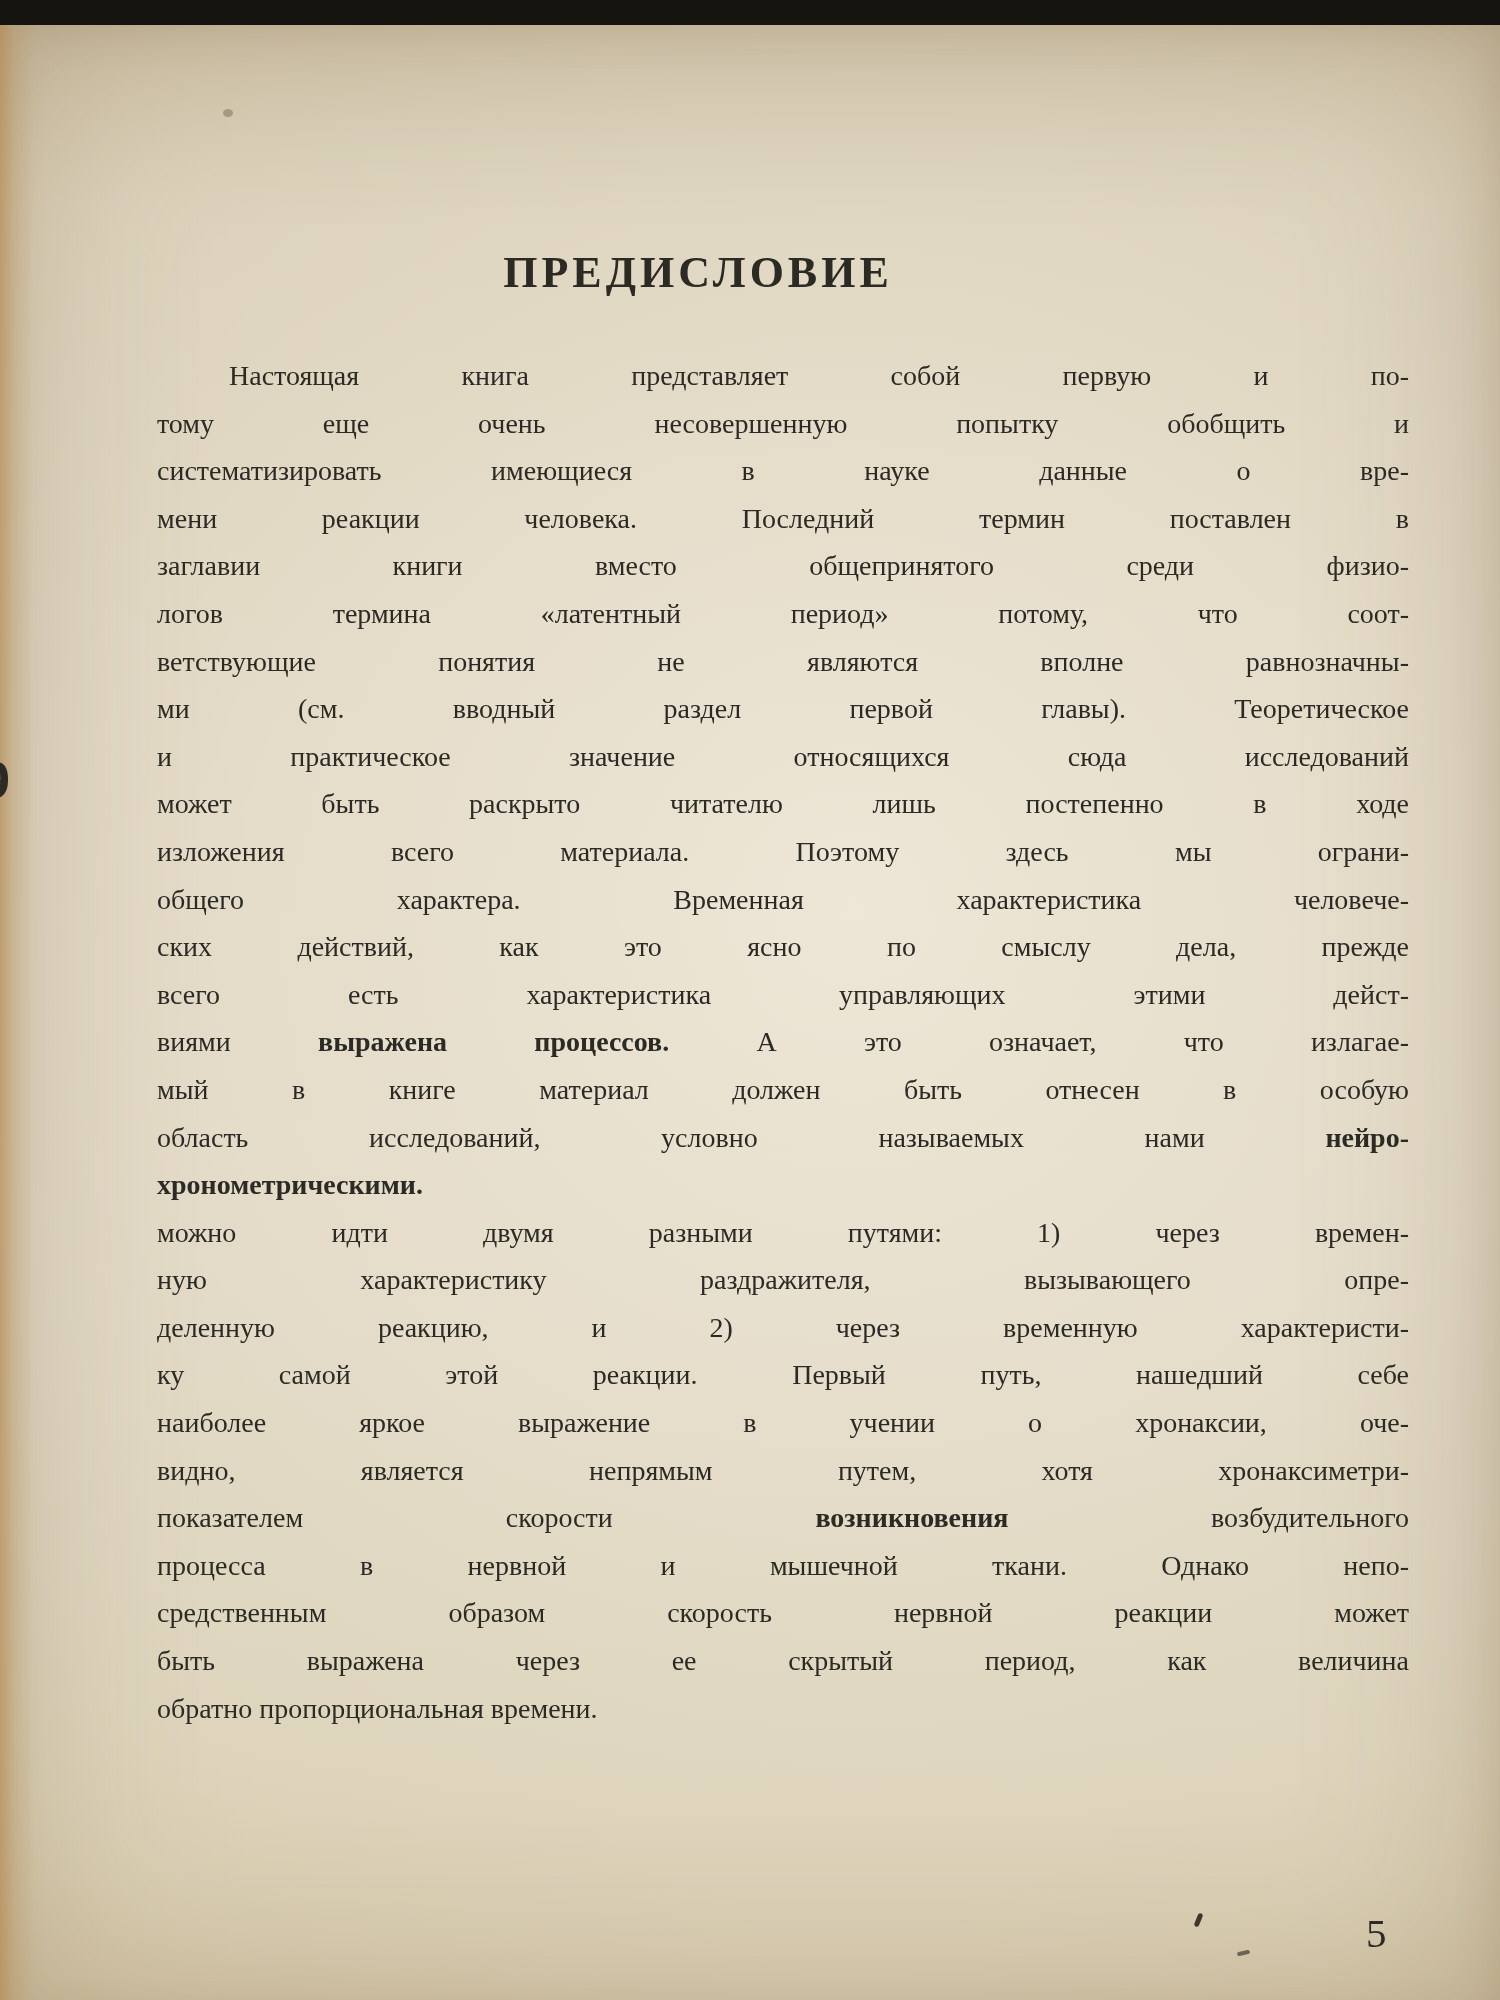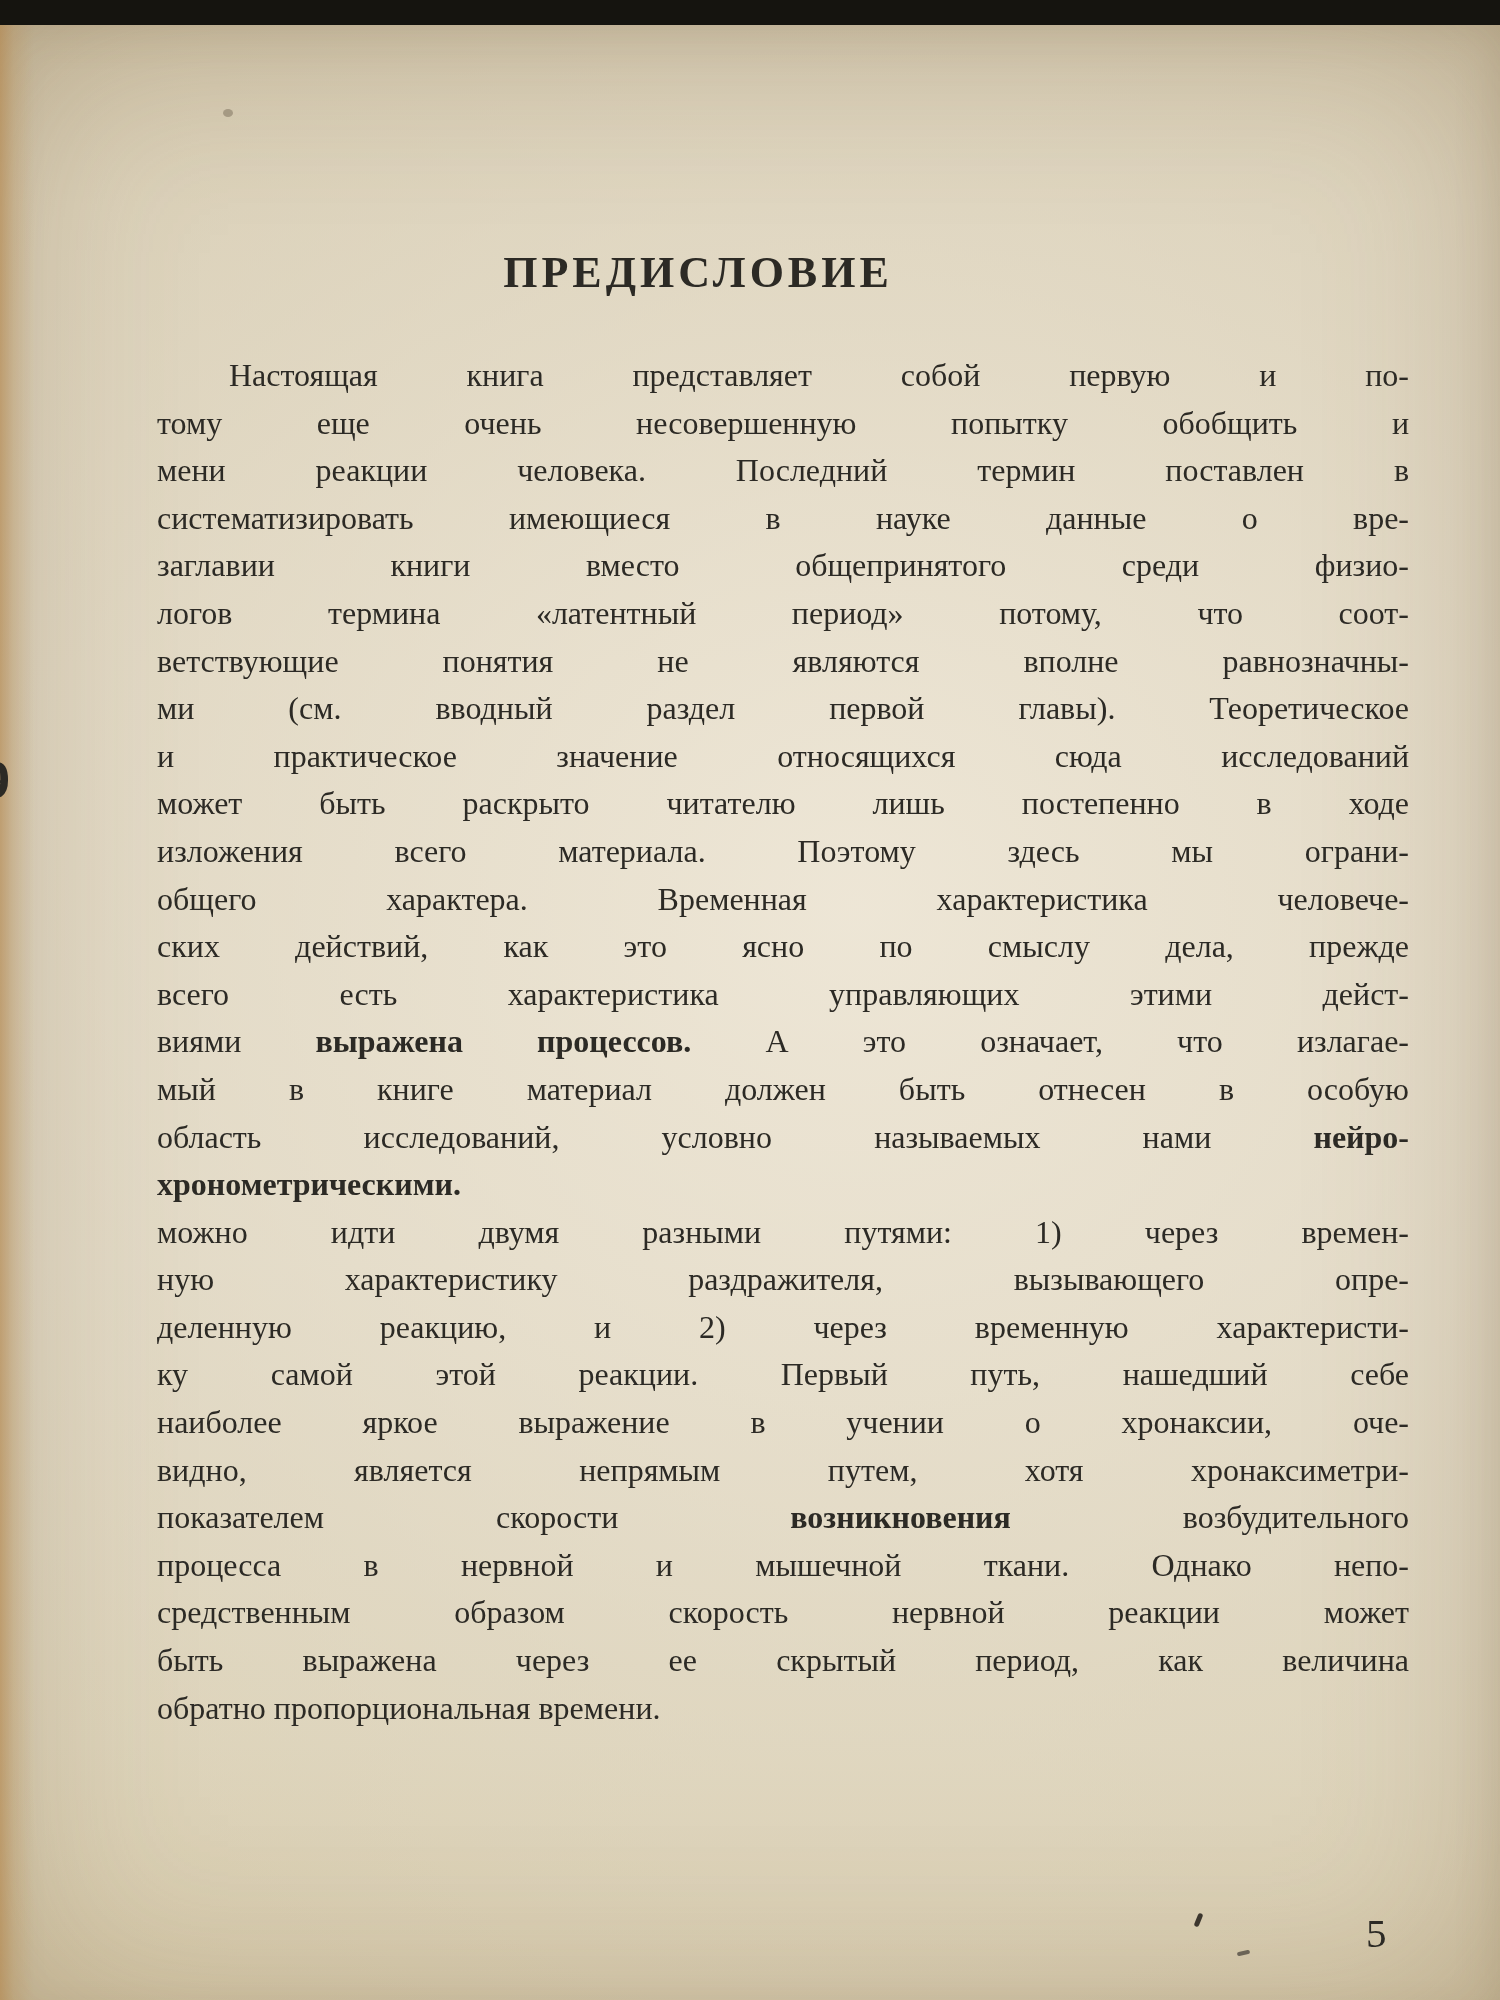--- a/index.html
+++ b/index.html
@@ -51,21 +51,21 @@
     font-size: 44px;
     font-weight: 700;
     letter-spacing: 4px;
     color: var(--ink, #2c2a25);
   }
   .body-text {
     position: absolute;
     top: 327px;
     left: 157px;
     width: 1252px;
-    font-size: 32px;
+    font-size: 28px;
   }
   .line {
     height: 47.6px;
     line-height: 47.6px;
     overflow: hidden;
     white-space: nowrap;
     text-align: justify;
     text-align-last: justify;
   }
   .line.indent { text-indent: 72px; }
@@ -99,22 +99,22 @@
   <div class="left-edge"></div>
 
   <h1 class="title">ПРЕДИСЛОВИЕ</h1>
 
   <div class="edge-num">9</div>
 
   <div class="body-text">
       <div>
         <div class="line indent"><span>Настоящая книга представляет собой первую и по-</span></div>
         <div class="line"><span>тому еще очень несовершенную попытку обобщить и</span></div>
+        <div class="line"><span>систематизировать имеющиеся в науке данные о вре-</span></div>
         <div class="line"><span>мени реакции человека. Последний термин поставлен в</span></div>
-        <div class="line"><span>систематизировать имеющиеся в науке данные о вре-</span></div>
         <div class="line"><span>заглавии книги вместо общепринятого среди физио-</span></div>
         <div class="line"><span>логов термина «латентный период» потому, что соот-</span></div>
         <div class="line"><span>ветствующие понятия не являются вполне равнозначны-</span></div>
         <div class="line"><span>ми (см. вводный раздел первой главы). Теоретическое</span></div>
         <div class="line"><span>и практическое значение относящихся сюда исследований</span></div>
         <div class="line"><span>может быть раскрыто читателю лишь постепенно в ходе</span></div>
         <div class="line"><span>изложения всего материала. Поэтому здесь мы ограни-</span></div>
         <div class="line"><span>общего характера. Временная характеристика человече-</span></div>
         <div class="line"><span>ских действий, как это ясно по смыслу дела, прежде</span></div>
         <div class="line"><span>всего есть характеристика управляющих этими дейст-</span></div>

